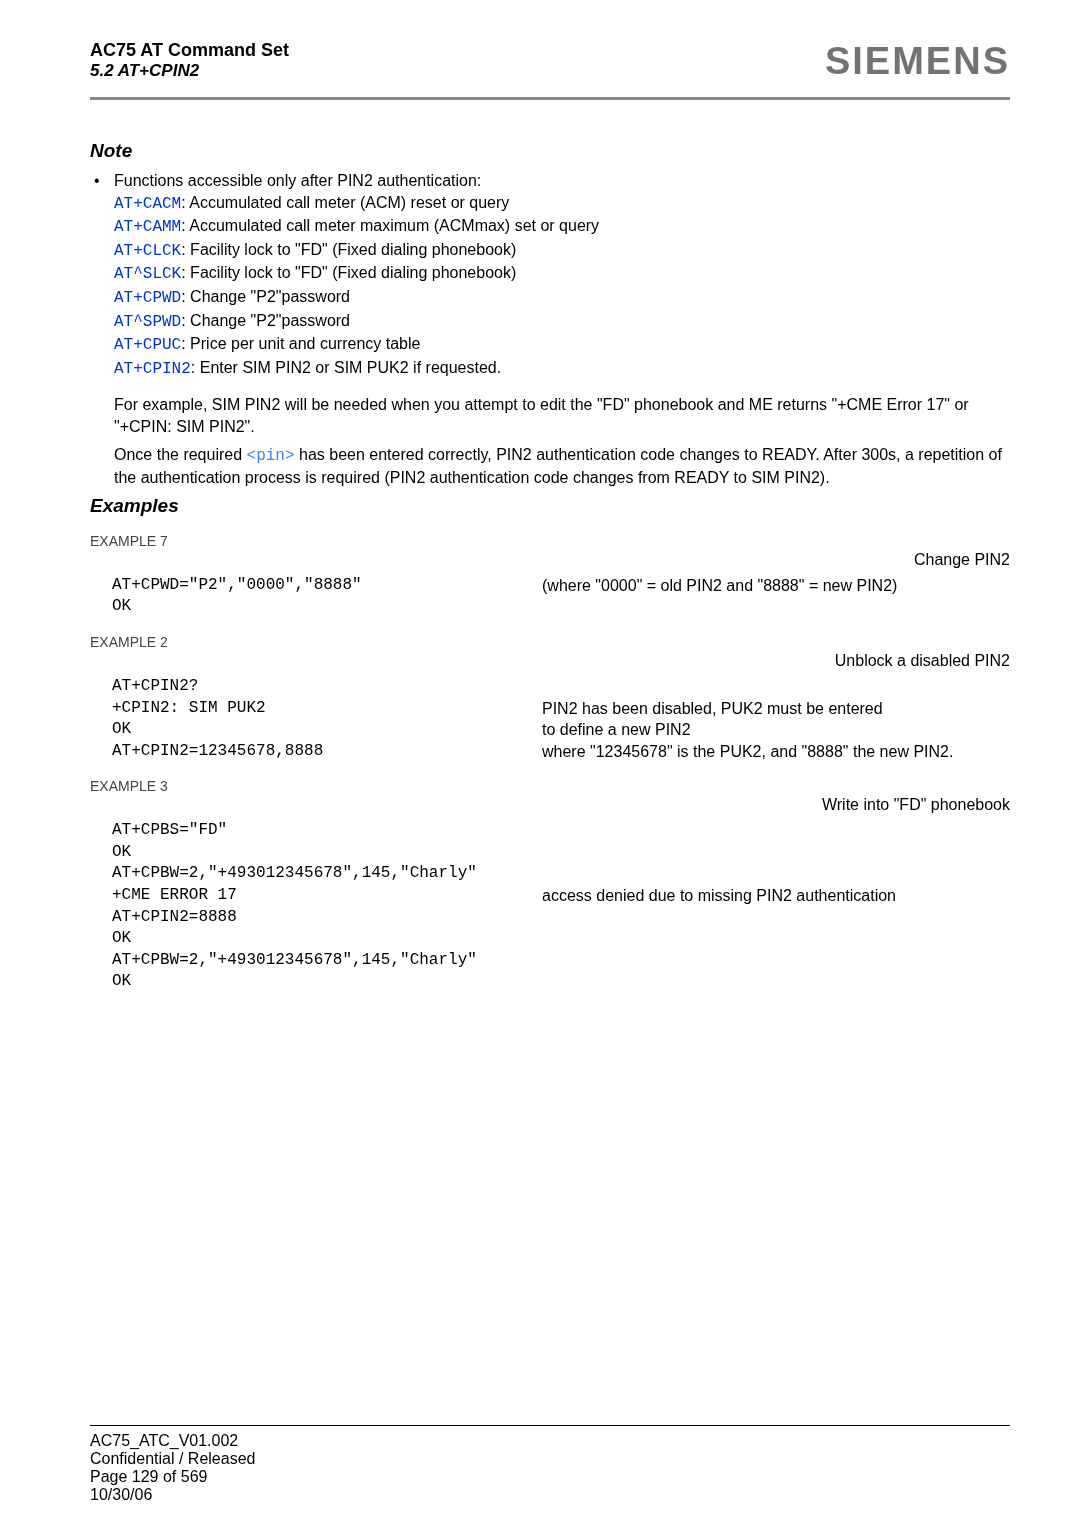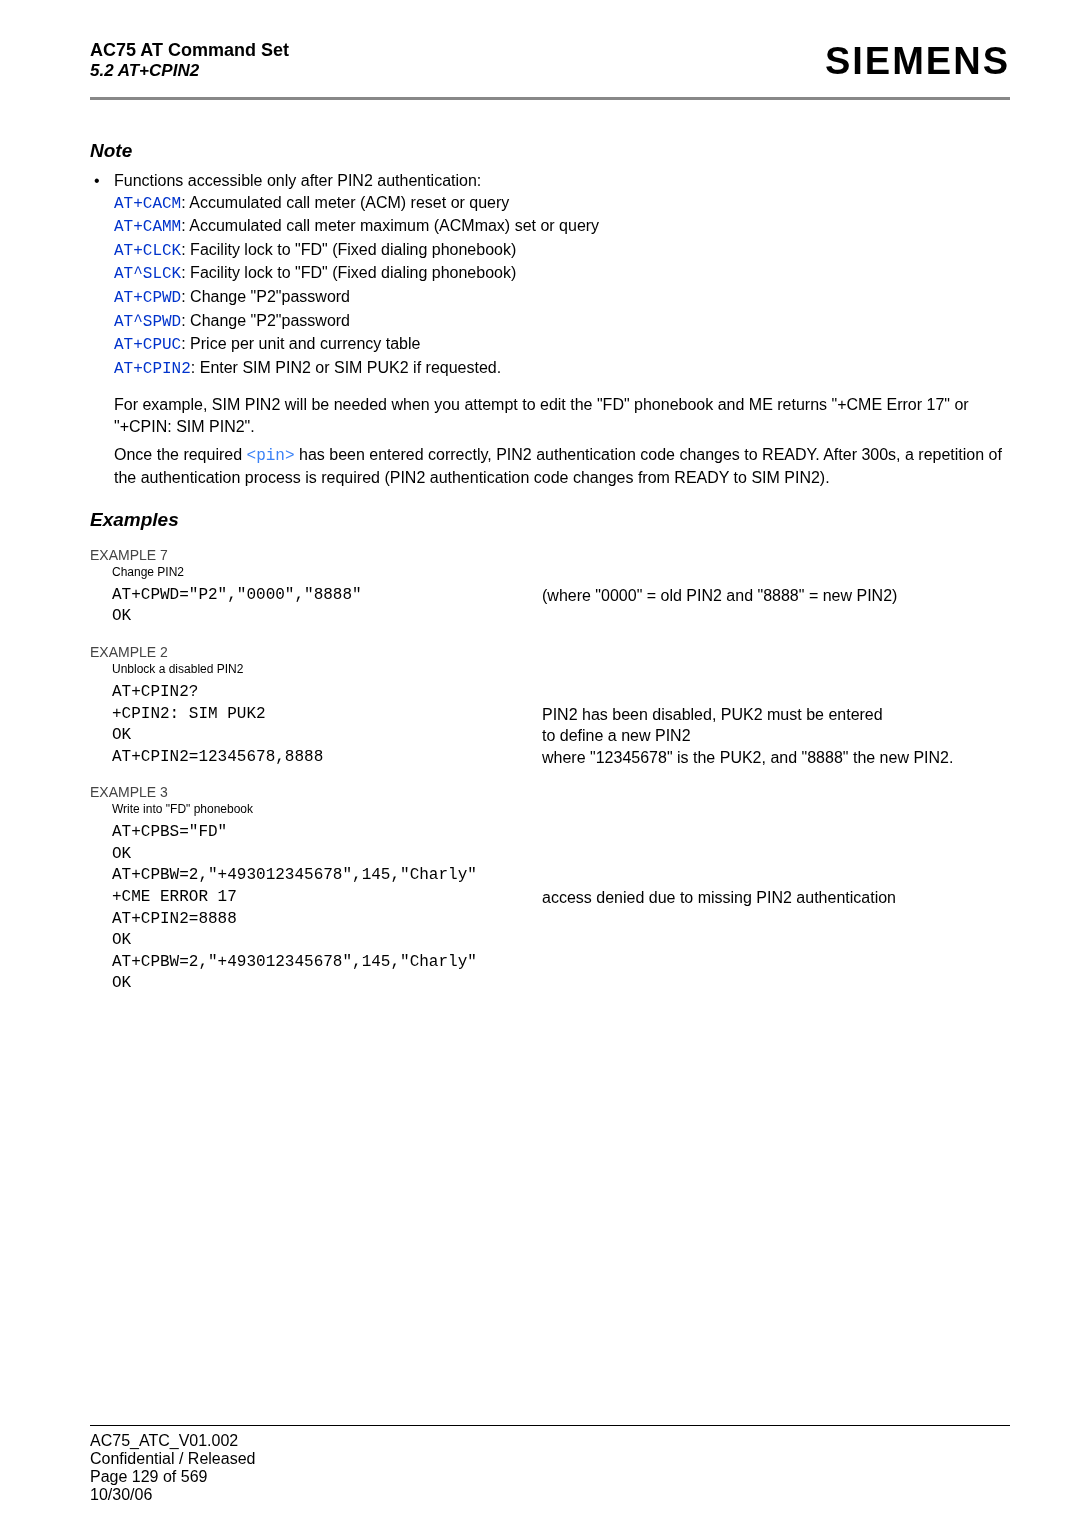--- a/index.html
+++ b/index.html
@@ -26,27 +26,27 @@
     margin-bottom: 40px;
   }
   .header-left { font-size: 18px; }
   .header-title { font-weight: bold; }
   .header-sub { font-weight: bold; font-size: 17px; font-style: italic; }
   .siemens {
     font-family: Arial, sans-serif;
     font-weight: 900;
     font-size: 38px;
     letter-spacing: 2px;
-    color: #000000;
+    color: #737373;
   }
   .section-title {
     font-weight: bold;
     font-style: italic;
     font-size: 19px;
-    margin: 20px 0 8px 0;
+    margin: 6px 0 8px 0;
   }
   ul.notes {
     list-style: none;
     padding: 0;
     margin: 0 0 14px 0;
   }
   ul.notes > li {
     position: relative;
     padding-left: 24px;
     font-size: 16px;
@@ -72,22 +72,23 @@
   .mono-inline {
     font-family: "Courier New", monospace;
     color: #3b82f6;
   }
   .example-label {
     font-size: 14px;
     color: #444;
     margin: 16px 0 2px 0;
   }
   .example-desc {
-    font-size: 12px;
+    font-size: 16px;
     margin: 0 0 6px 22px;
+    text-align: right;
   }
   .code-row {
     display: flex;
     margin-left: 22px;
     font-size: 16px;
     line-height: 1.35;
   }
   .code-col {
     font-family: "Courier New", monospace;
     width: 430px;

